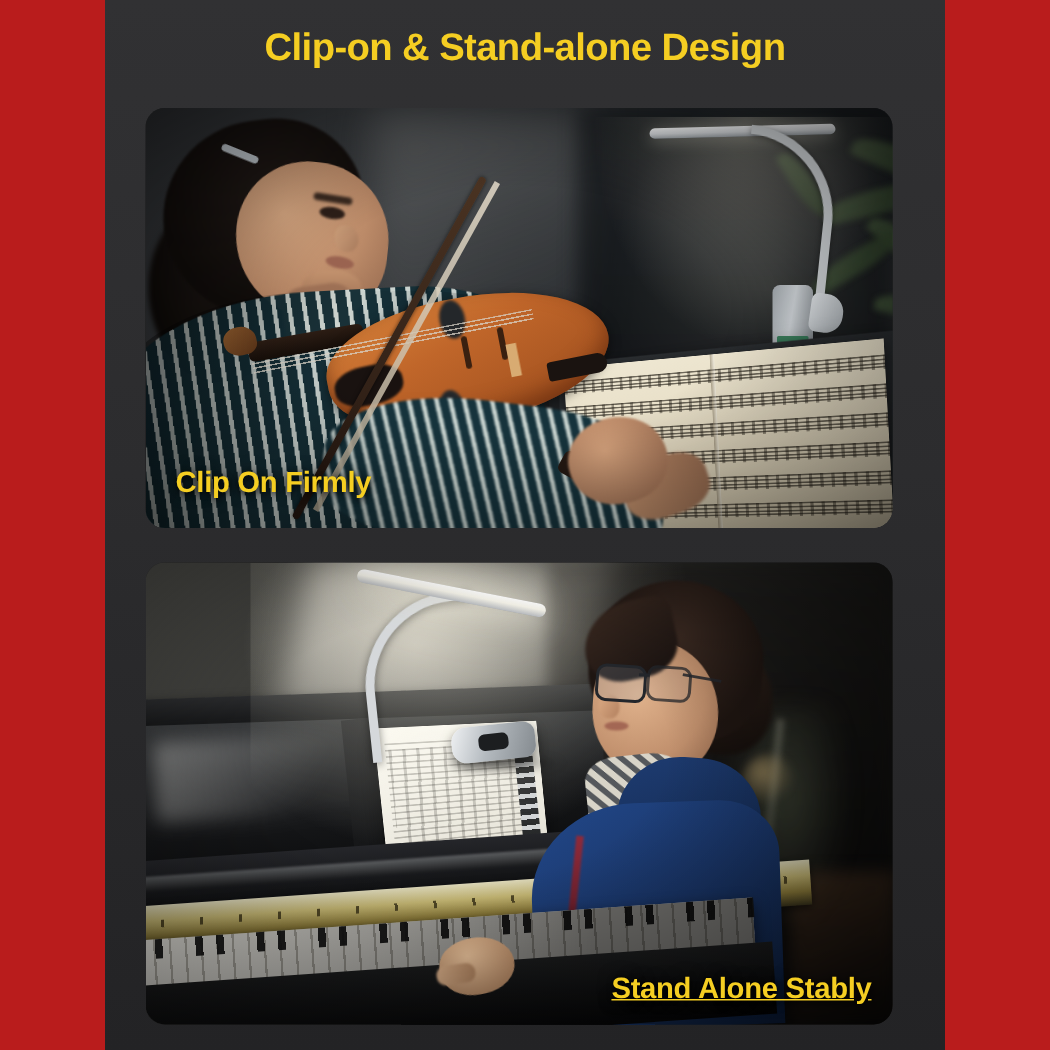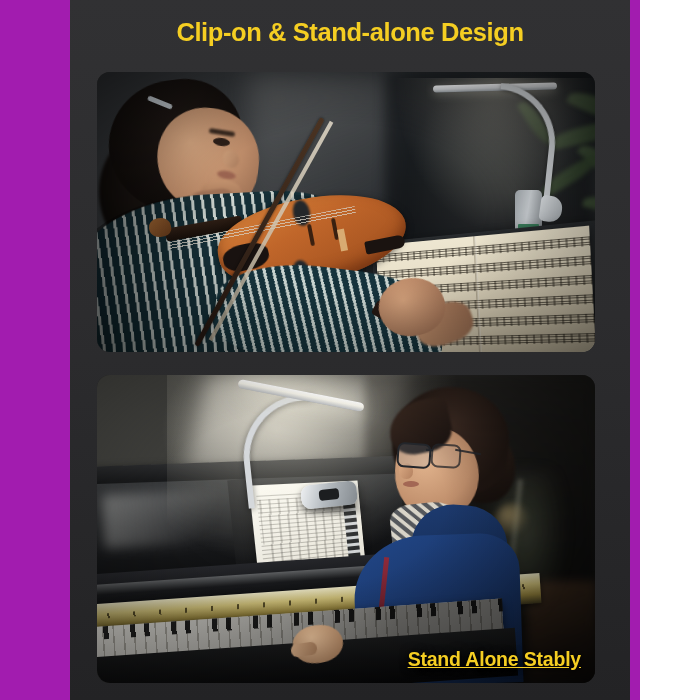--- a/index.html
+++ b/index.html
@@ -4,22 +4,22 @@
 <style>
   html, body {
     margin: 0; padding: 0;
     width: 700px; height: 700px;
     background: #ffffff;
     font-family: "Liberation Sans", sans-serif;
     overflow: hidden;
   }
   #stage {
     position: relative;
-    width: 640px; height: 700px;
-    background: #a21caf;
+    width: 700px; height: 700px;
+    background: #b91c1c;
   }
   
   #panel {
     position: absolute;
     left: 70px; top: 0px;
     width: 560px; height: 700px;
     background: linear-gradient(180deg, #313133 0%, #2c2c2e 45%, #232325 100%);
   }
   
   #headline {
@@ -701,20 +701,21 @@
       <div class="v-shirt-sleeve"></div>
       <div class="bow-hair"></div>
       <div class="bow-stick"></div>
       <div class="bow-frog"></div>
       <div class="v-wrist-r"></div>
       <div class="v-hand-r"></div>
 
       <div class="p1-vignette"></div>
     </div>
 
+    <div class="caption" id="caption-top">Clip On Firmly</div>
   </div>
 
   <div class="photo" id="photo-bottom">
     <div class="scene">
       <div class="p2-bg"></div>
       <div class="p2-wall-light"></div>
       <div class="p2-darkright"></div>
 
       <div class="p2-plant"></div>
       <div class="p2-plant-stem"></div>

